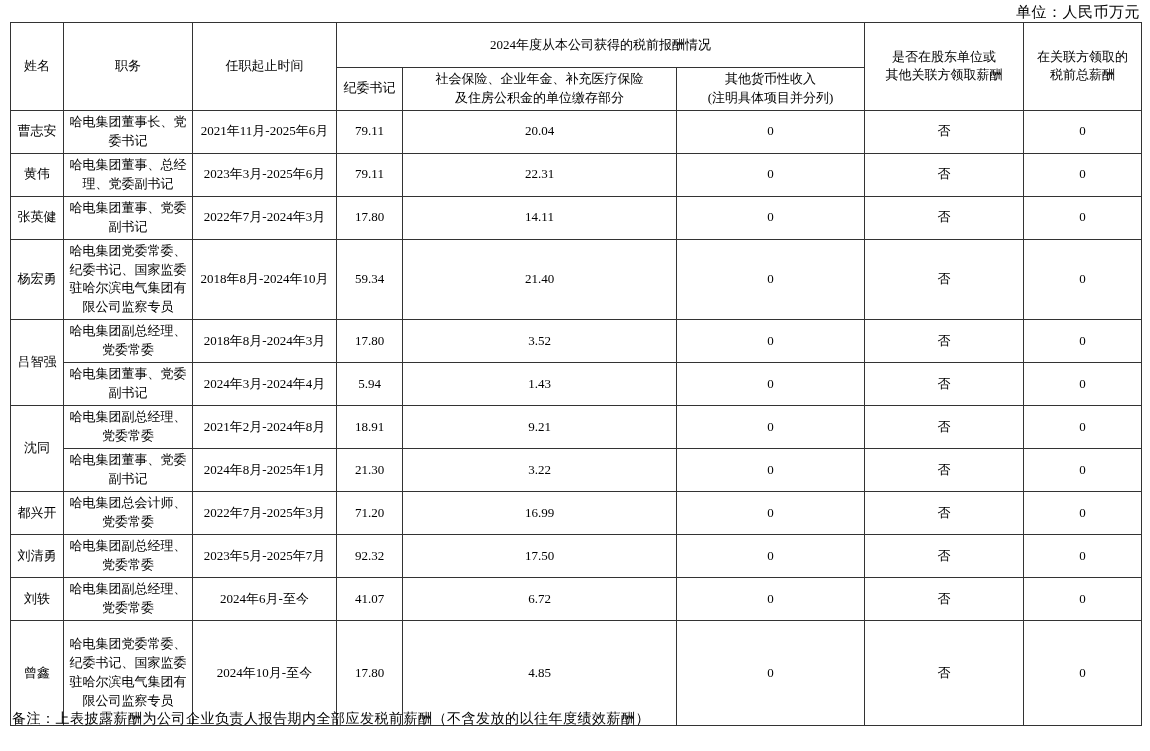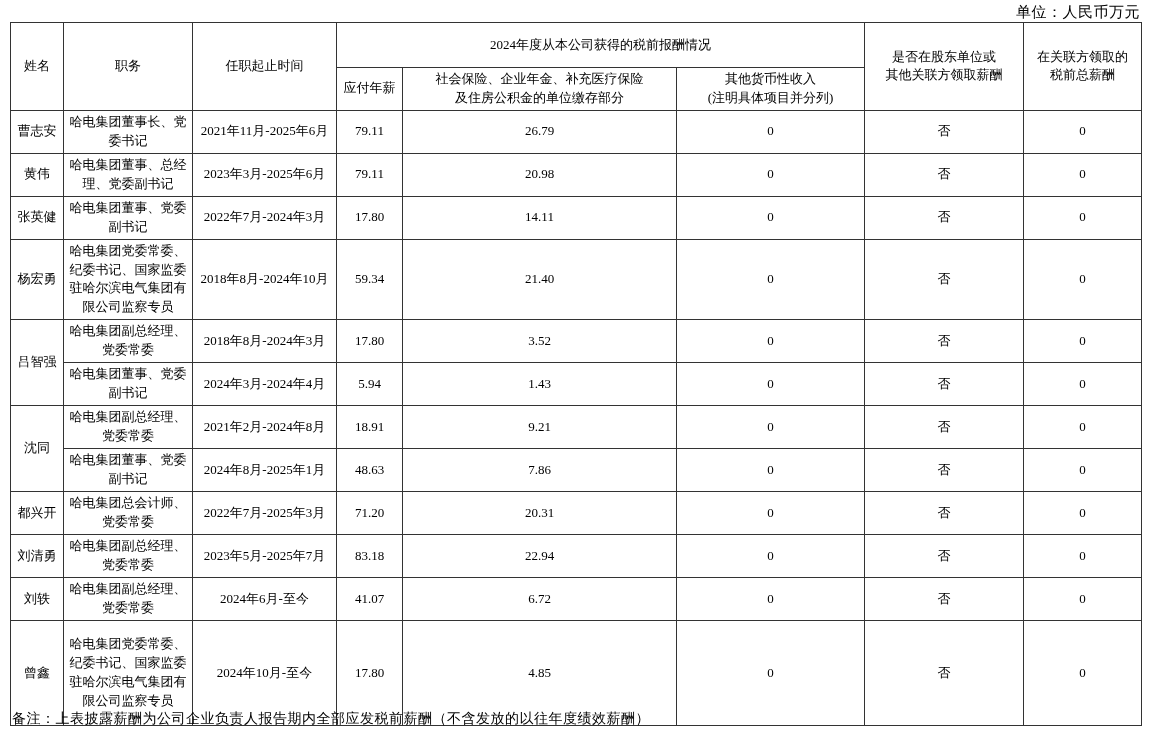--- a/index.html
+++ b/index.html
@@ -72,44 +72,44 @@
       <th rowspan="2">姓名</th>
       <th rowspan="2">职务</th>
       <th rowspan="2">任职起止时间</th>
       <th colspan="3">2024年度从本公司获得的税前报酬情况</th>
       <th rowspan="2">是否在股东单位或
 其他关联方领取薪酬</th>
       <th rowspan="2">在关联方领取的
 税前总薪酬</th>
     </tr>
     <tr class="hrow2">
-      <th>应付年薪</th>
+      <th>纪委书记</th>
       <th>社会保险、企业年金、补充医疗保险
 及住房公积金的单位缴存部分</th>
       <th>其他货币性收入
 (注明具体项目并分列)</th>
     </tr>
   </thead>
   <tbody>
     <tr class="r-normal">
       <td>曹志安</td>
       <td>哈电集团董事长、党委书记</td>
       <td class="tenure">2021年11月-2025年6月</td>
       <td>79.11</td>
-      <td>26.79</td>
+      <td>20.04</td>
       <td>0</td>
       <td>否</td>
       <td>0</td>
     </tr>
     <tr class="r-normal">
       <td>黄伟</td>
       <td>哈电集团董事、总经理、党委副书记</td>
       <td class="tenure">2023年3月-2025年6月</td>
       <td>79.11</td>
-      <td>20.98</td>
+      <td>22.31</td>
       <td>0</td>
       <td>否</td>
       <td>0</td>
     </tr>
     <tr class="r-normal">
       <td>张英健</td>
       <td>哈电集团董事、党委副书记</td>
       <td class="tenure">2022年7月-2024年3月</td>
       <td>17.80</td>
       <td>14.11</td>
@@ -152,42 +152,42 @@
       <td class="tenure">2021年2月-2024年8月</td>
       <td>18.91</td>
       <td>9.21</td>
       <td>0</td>
       <td>否</td>
       <td>0</td>
     </tr>
     <tr class="r-normal">
       <td>哈电集团董事、党委副书记</td>
       <td class="tenure">2024年8月-2025年1月</td>
-      <td>48.63</td>
-      <td>7.86</td>
+      <td>21.30</td>
+      <td>3.22</td>
       <td>0</td>
       <td>否</td>
       <td>0</td>
     </tr>
     <tr class="r-normal">
       <td>都兴开</td>
       <td>哈电集团总会计师、党委常委</td>
       <td class="tenure">2022年7月-2025年3月</td>
       <td>71.20</td>
-      <td>20.31</td>
+      <td>16.99</td>
       <td>0</td>
       <td>否</td>
       <td>0</td>
     </tr>
     <tr class="r-normal">
       <td>刘清勇</td>
       <td>哈电集团副总经理、党委常委</td>
       <td class="tenure">2023年5月-2025年7月</td>
-      <td>83.18</td>
-      <td>22.94</td>
+      <td>92.32</td>
+      <td>17.50</td>
       <td>0</td>
       <td>否</td>
       <td>0</td>
     </tr>
     <tr class="r-normal">
       <td>刘轶</td>
       <td>哈电集团副总经理、党委常委</td>
       <td class="tenure">2024年6月-至今</td>
       <td>41.07</td>
       <td>6.72</td>

